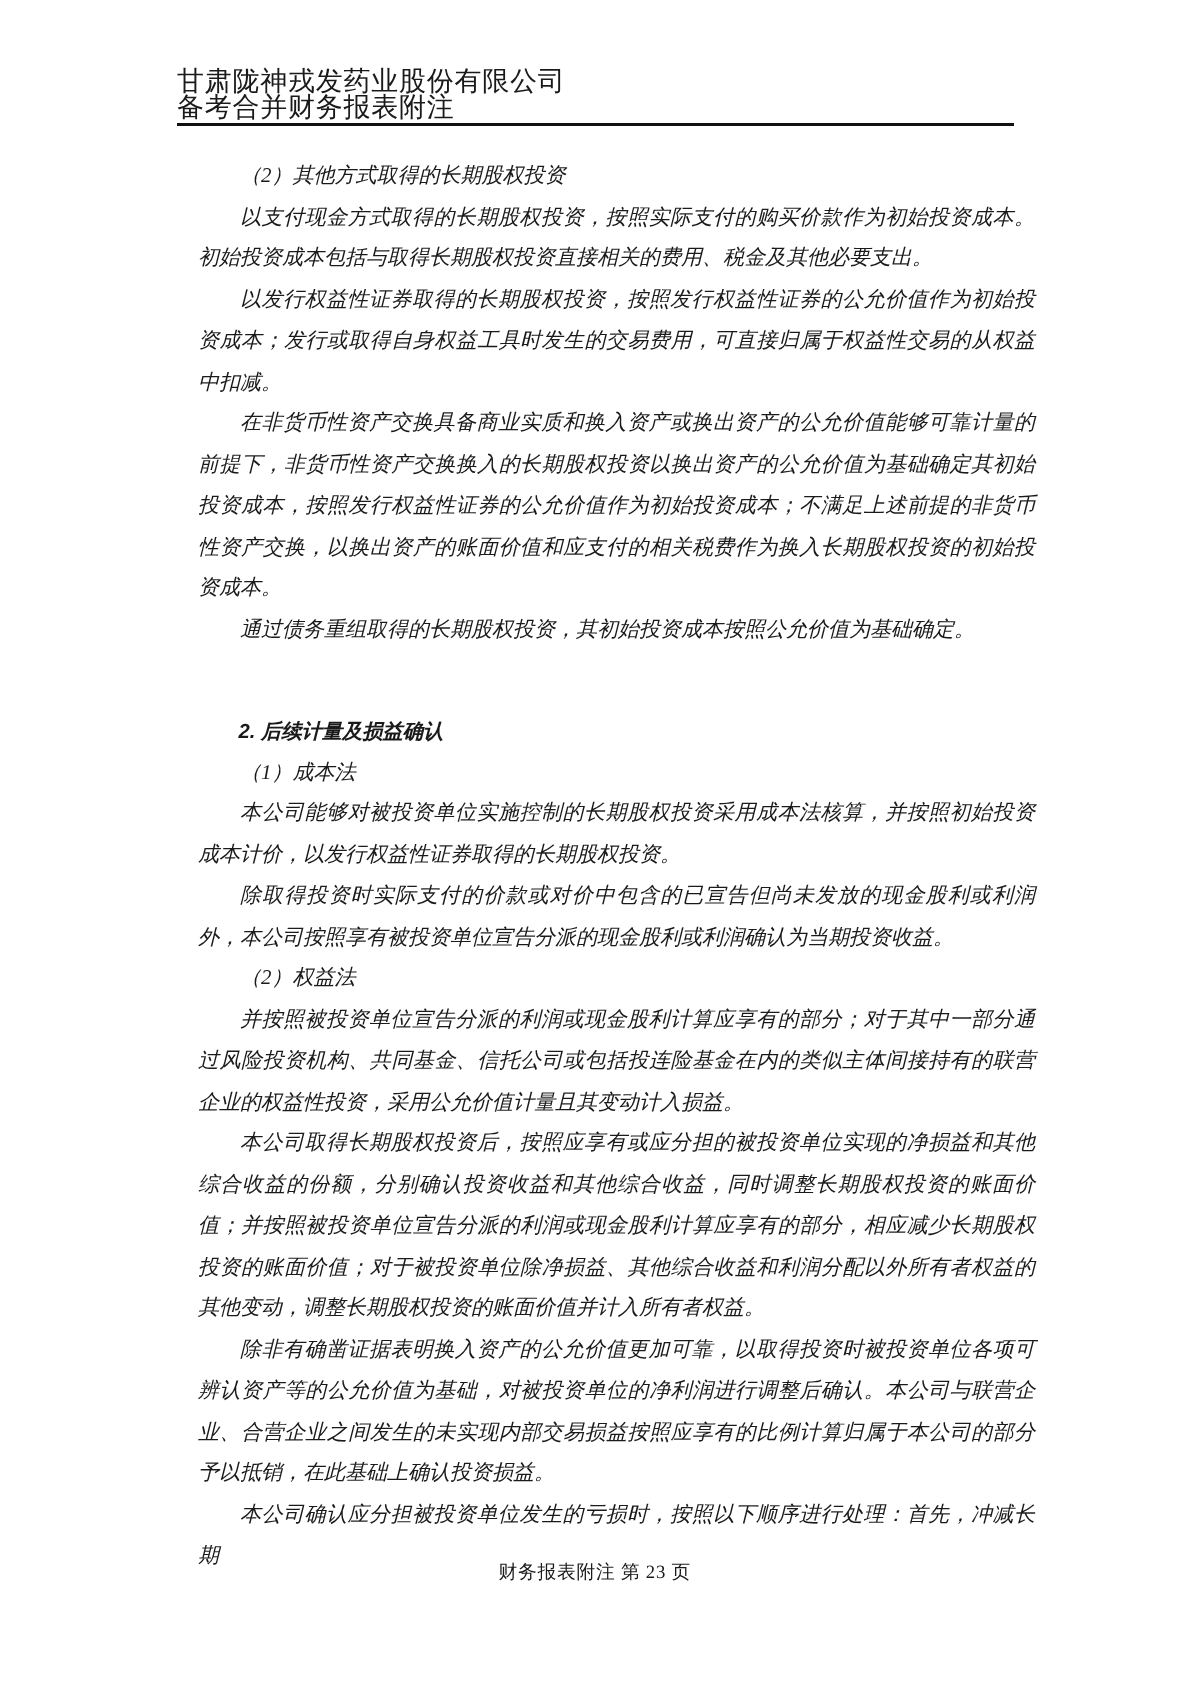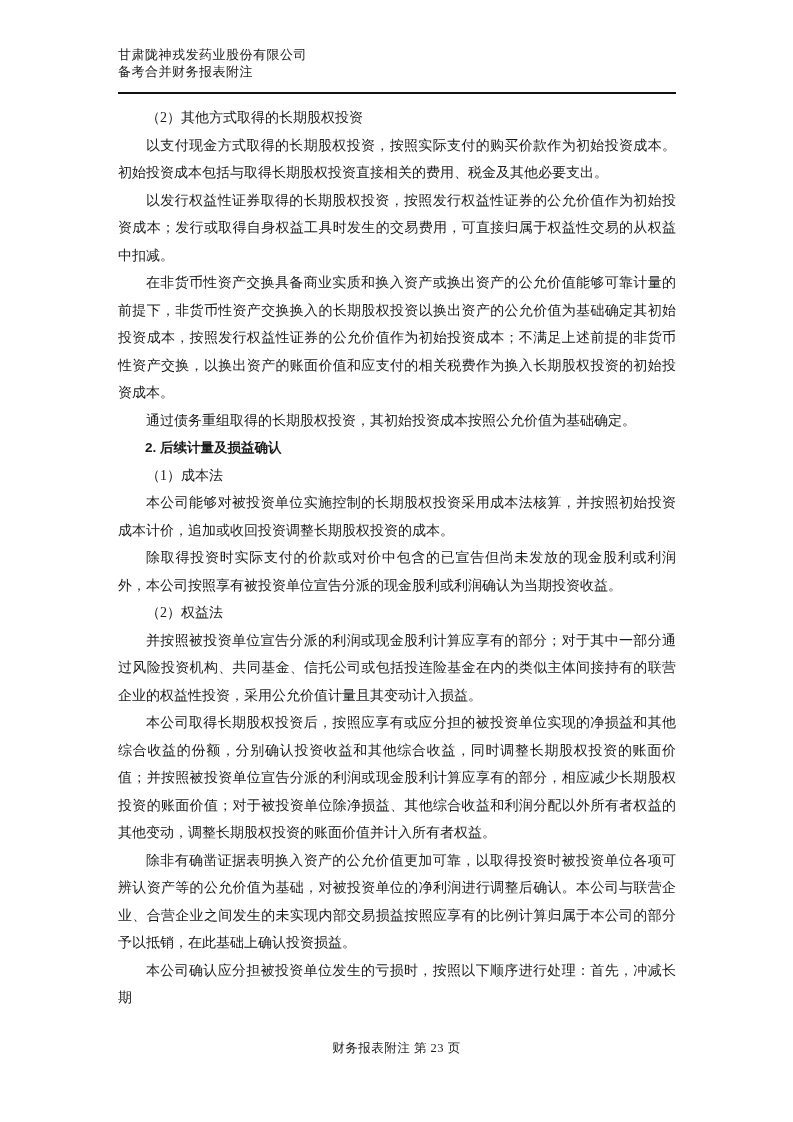--- a/index.html
+++ b/index.html
@@ -15,48 +15,50 @@
     color: #1a1a1a;
     font-family: "Liberation Serif", "DejaVu Serif", serif;
     overflow: hidden;
     box-sizing: border-box;
   }
   .doc-header {
     position: absolute;
     top: 46px;
     left: 118px;
     width: 558px;
-    font-size: 13px;
+    font-size: 18px;
     line-height: 17px;
     letter-spacing: 0.5px;
     border-bottom: 2px solid #111111;
-    padding-bottom: 12px;
+    padding-bottom: 2px;
   }
   .doc-header div {
     white-space: nowrap;
   }
   .doc-body {
     position: absolute;
     top: 104px;
-    left: 118px;
+    left: 132px;
     width: 558px;
     font-size: 14px;
     line-height: 27.5px;
     text-align: justify;
     text-justify: inter-ideograph;
+    font-style: italic;
   }
   .doc-body p {
     margin: 0;
     padding: 0;
     text-indent: 2em;
   }
   .doc-body p.bold-heading {
     font-weight: 700;
     font-family: "Liberation Sans", "DejaVu Sans", sans-serif;
     font-size: 13.5px;
+    margin-top: 40px;
   }
   .doc-footer {
     position: absolute;
     top: 1040px;
     left: 0;
     width: 793px;
     text-align: center;
     font-size: 12.5px;
     line-height: 17px;
     letter-spacing: 0.5px;
@@ -73,21 +75,21 @@
   </header>
 
   <main class="doc-body">
     <p>（2）其他方式取得的长期股权投资</p>
     <p>以支付现金方式取得的长期股权投资，按照实际支付的购买价款作为初始投资成本。初始投资成本包括与取得长期股权投资直接相关的费用、税金及其他必要支出。</p>
     <p>以发行权益性证券取得的长期股权投资，按照发行权益性证券的公允价值作为初始投资成本；发行或取得自身权益工具时发生的交易费用，可直接归属于权益性交易的从权益中扣减。</p>
     <p>在非货币性资产交换具备商业实质和换入资产或换出资产的公允价值能够可靠计量的前提下，非货币性资产交换换入的长期股权投资以换出资产的公允价值为基础确定其初始投资成本，按照发行权益性证券的公允价值作为初始投资成本；不满足上述前提的非货币性资产交换，以换出资产的账面价值和应支付的相关税费作为换入长期股权投资的初始投资成本。</p>
     <p>通过债务重组取得的长期股权投资，其初始投资成本按照公允价值为基础确定。</p>
     <p class="bold-heading">2. 后续计量及损益确认</p>
     <p>（1）成本法</p>
-    <p>本公司能够对被投资单位实施控制的长期股权投资采用成本法核算，并按照初始投资成本计价，追加或收回投资调整长期股权投资的成本。</p>
+    <p>本公司能够对被投资单位实施控制的长期股权投资采用成本法核算，并按照初始投资成本计价，以发行权益性证券取得的长期股权投资。</p>
     <p>除取得投资时实际支付的价款或对价中包含的已宣告但尚未发放的现金股利或利润外，本公司按照享有被投资单位宣告分派的现金股利或利润确认为当期投资收益。</p>
     <p>（2）权益法</p>
     <p>并按照被投资单位宣告分派的利润或现金股利计算应享有的部分；对于其中一部分通过风险投资机构、共同基金、信托公司或包括投连险基金在内的类似主体间接持有的联营企业的权益性投资，采用公允价值计量且其变动计入损益。</p>
     <p>本公司取得长期股权投资后，按照应享有或应分担的被投资单位实现的净损益和其他综合收益的份额，分别确认投资收益和其他综合收益，同时调整长期股权投资的账面价值；并按照被投资单位宣告分派的利润或现金股利计算应享有的部分，相应减少长期股权投资的账面价值；对于被投资单位除净损益、其他综合收益和利润分配以外所有者权益的其他变动，调整长期股权投资的账面价值并计入所有者权益。</p>
     <p>除非有确凿证据表明换入资产的公允价值更加可靠，以取得投资时被投资单位各项可辨认资产等的公允价值为基础，对被投资单位的净利润进行调整后确认。本公司与联营企业、合营企业之间发生的未实现内部交易损益按照应享有的比例计算归属于本公司的部分予以抵销，在此基础上确认投资损益。</p>
     <p>本公司确认应分担被投资单位发生的亏损时，按照以下顺序进行处理：首先，冲减长期</p>
   </main>
 
   <footer class="doc-footer">
     <span>财务报表附注 第 23 页</span>

